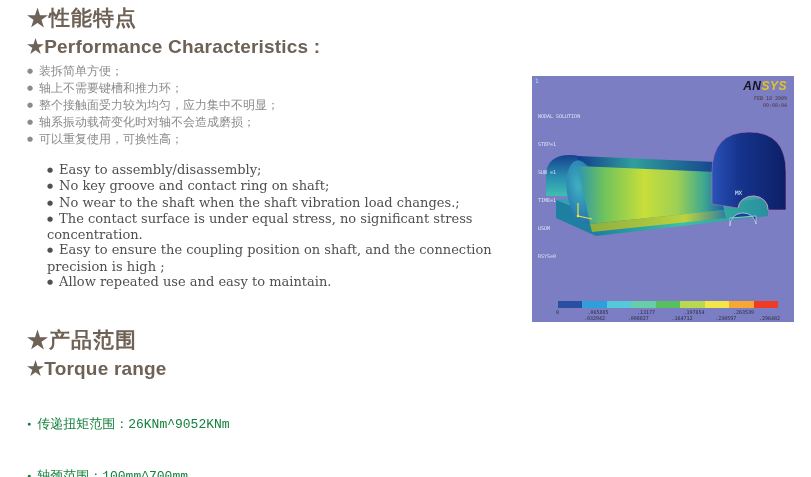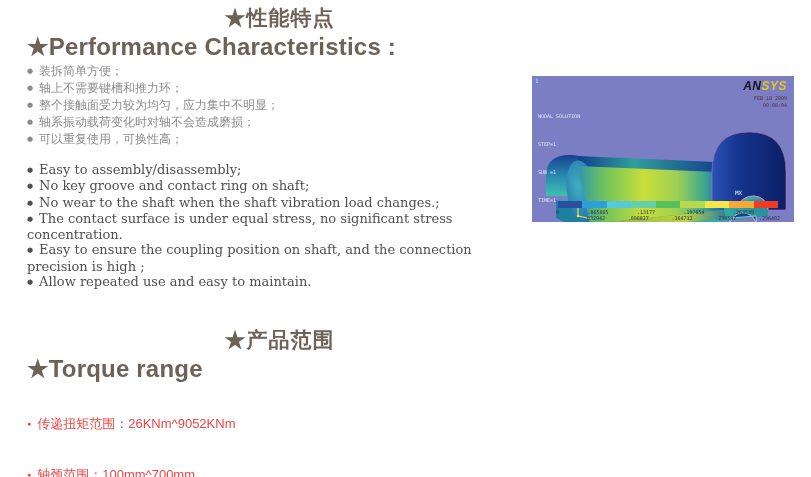--- a/index.html
+++ b/index.html
@@ -8,52 +8,51 @@
     background:#ffffff;
     font-family:"Liberation Sans",sans-serif;
   }
   
   .section{position:absolute;left:27px;width:505px;}
   .sec-performance{top:4px;}
   .sec-product{top:326px;}
   .h-zh{
     font-size:21px;line-height:27px;font-weight:bold;color:#6e6156;
     letter-spacing:1px;
-    text-align:center;
   }
   .h-en{
-    font-size:24px;line-height:31px;font-weight:bold;color:#6e6156;
+    font-size:19px;line-height:31px;font-weight:bold;color:#6e6156;
     letter-spacing:0.2px;
   }
   ul{list-style:none;margin:0;padding:0;}
   .list-zh{margin-top:1px;}
   .list-zh li{
     font-size:12px;line-height:17px;color:#8b8b8b;
     font-family:"DejaVu Serif","Liberation Serif",serif;
   }
-  .list-en{margin-top:14px;}
+  .list-en{margin-top:14px;margin-left:20px;}
   .list-en li{
     font-size:13px;line-height:15.3px;color:#4f4f4f;
     font-family:"DejaVu Serif","Liberation Serif",serif;
   }
   .list-zh2{margin-top:14px;}
   .list-zh2 li{
-    font-size:13px;line-height:22px;color:#ef4444;
-    font-family:Liberation Sans, sans-serif;
+    font-size:13px;line-height:22px;color:#15803d;
+    font-family:Liberation Mono, monospace;
     margin-top:29px;
   }
   .list-en2{margin-top:8px;}
   .list-en2 li{
     font-size:13.5px;line-height:17.5px;color:#4f4f4f;
     font-family:"DejaVu Serif","Liberation Serif",serif;
   }
   .blt::before{content:"●";font-size:7px;vertical-align:2px;margin-right:6px;}
   
   .ansys{
-    position:absolute;left:532px;top:76px;width:262px;height:146px;
+    position:absolute;left:532px;top:76px;width:262px;height:246px;
     background:#7b7ec3;overflow:hidden;
   }
   .ansys svg{position:absolute;left:0;top:0;}
   .plot-number{
     position:absolute;left:3px;top:1px;font-size:6px;color:#9fe8ff;
     font-family:"DejaVu Sans Mono",monospace;
   }
   .ansys-info{
     position:absolute;left:6px;top:9px;
     font-family:"DejaVu Sans Mono",monospace;

